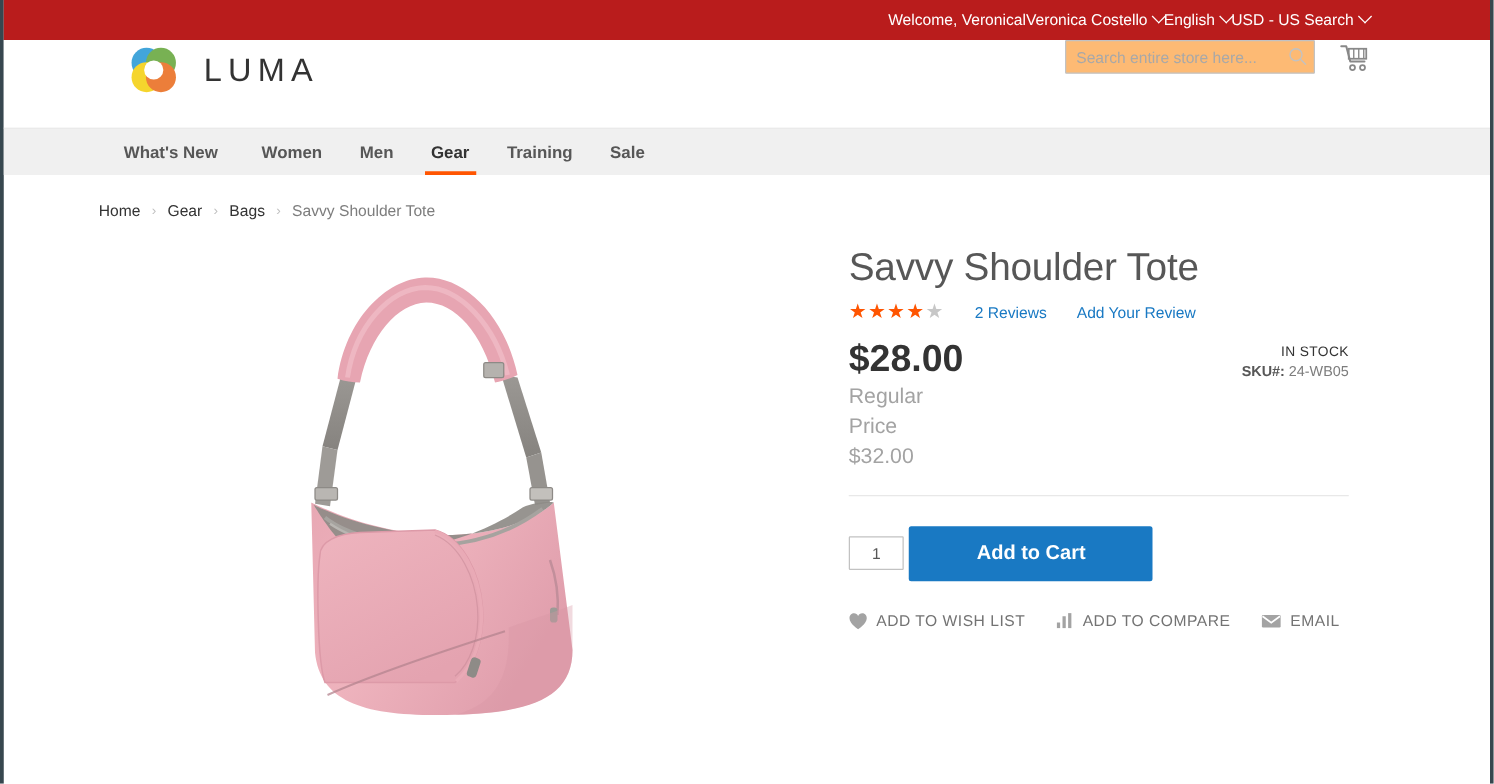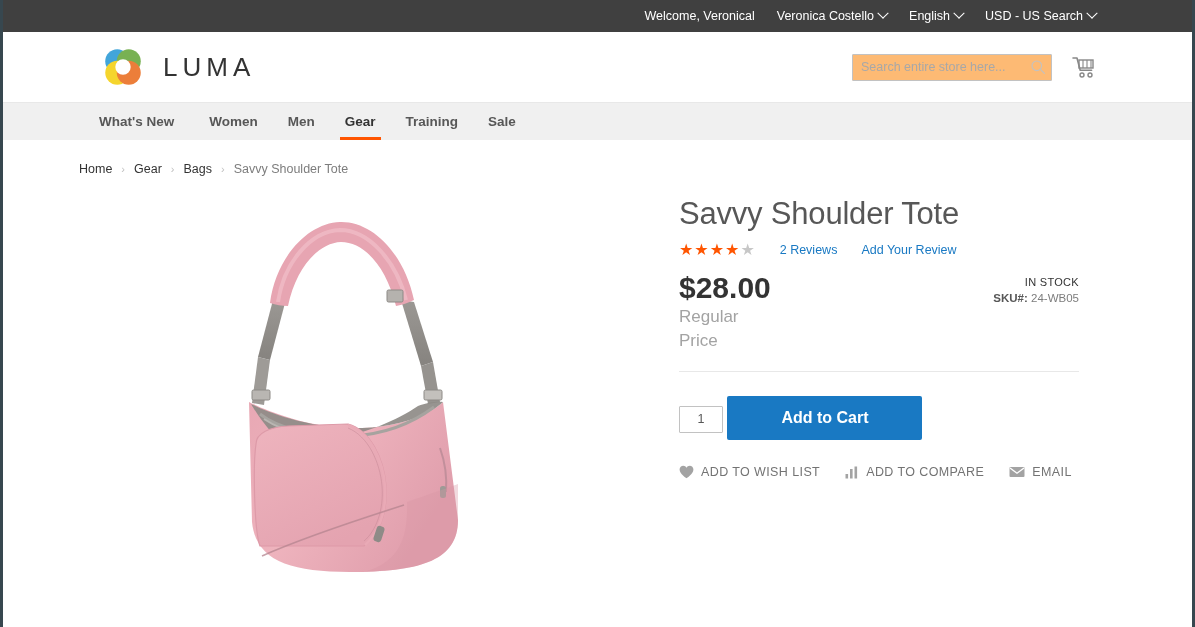--- a/index.html
+++ b/index.html
@@ -16,26 +16,25 @@
     position: relative;
     width: 1195px; height: 627px;
     background: #ffffff;
     border-left: 3px solid #37474f;
     border-right: 3px solid #37474f;
   }
 
   
   .topbar {
     height: 32px;
-    background: #404040;
+    background: #b91c1c;
     display: flex;
     align-items: center;
     justify-content: flex-end;
     padding-right: 96px;
-    gap: 22px;
     color: #ffffff;
     font-size: 12.5px;
   }
   .topbar .tb-item {
     display: inline-flex;
     align-items: center;
     gap: 5px;
     white-space: nowrap;
     color: #ffffff;
     text-decoration: none;
@@ -46,21 +45,21 @@
     border-right: 1.4px solid #ffffff;
     border-bottom: 1.4px solid #ffffff;
     transform: rotate(45deg) translate(-2px,-2px);
   }
 
   
   .header {
     height: 70px;
     background: #ffffff;
     display: flex;
-    align-items: center;
+    align-items: flex-start;
     padding: 0 96px 0 96px;
     position: relative;
   }
   .logo-wrap { display: flex; align-items: center; gap: 16px; }
   .logo-mark { width: 48px; height: 48px; display: block; }
   .logo-text {
     font-size: 26px;
     letter-spacing: 5px;
     color: #333333;
     font-weight: 400;
@@ -428,20 +427,21 @@
           <span class="stars">
             <span class="on">★★★★</span><span class="off">★</span>
           </span>
           <a class="rev-link">2 Reviews</a>
           <a class="rev-link">Add Your Review</a>
         </div>
 
         <div class="price-block">
           <div class="price-main">$28.00</div>
           <div class="old-price-label">Regular Price</div>
+          <div class="old-price-value">$32.00</div>
 
           <div class="stock-box">
             <div class="in-stock">IN STOCK</div>
             <div class="sku">
               <b>SKU#:</b>
               <span>24-WB05</span>
             </div>
           </div>
         </div>
 

